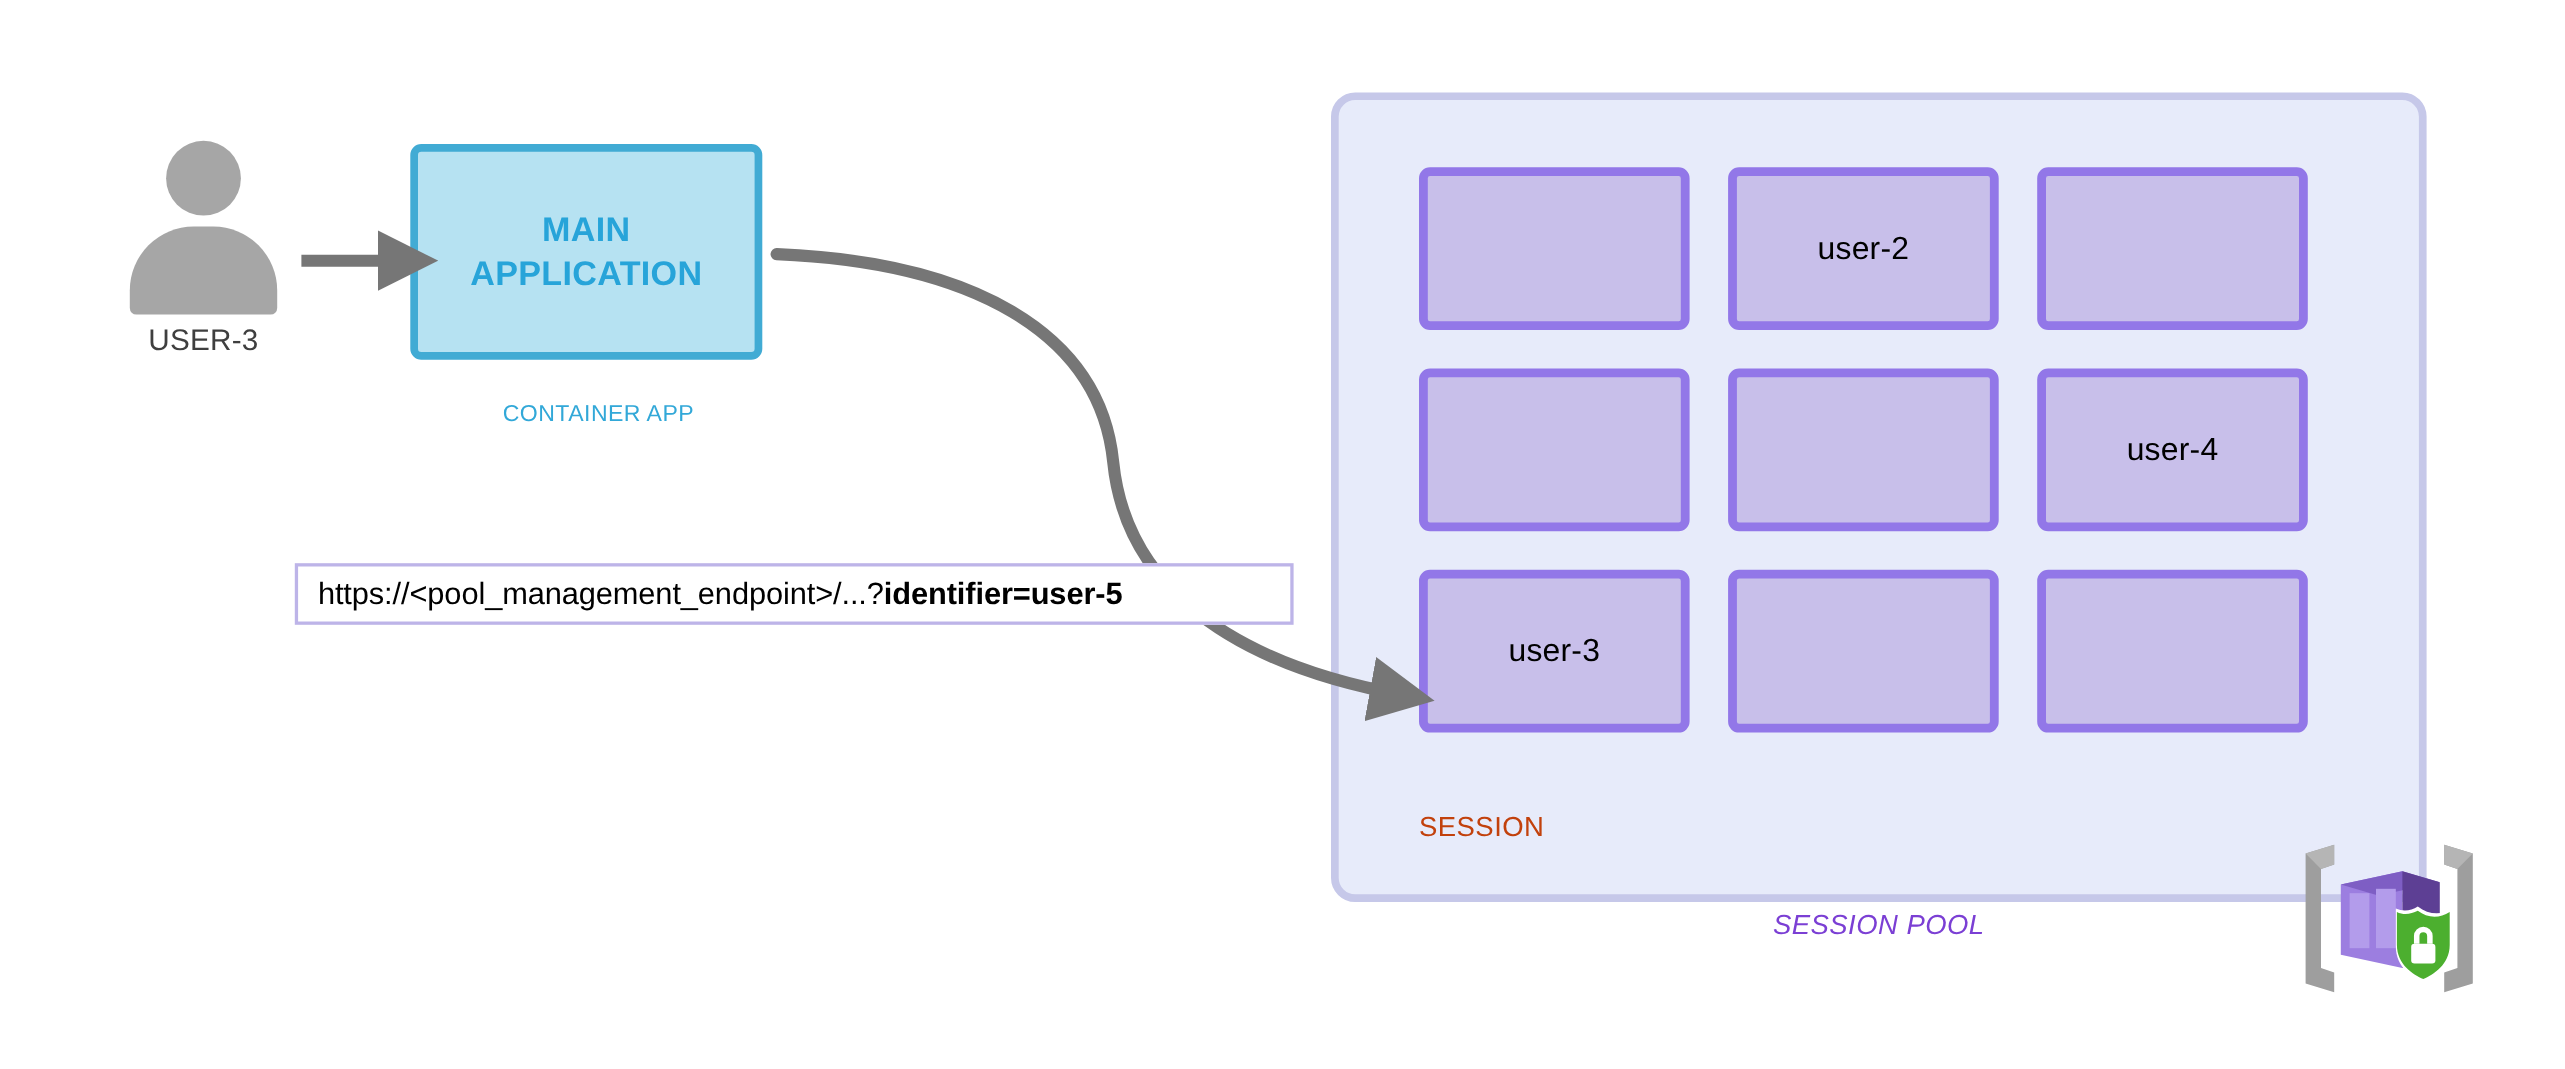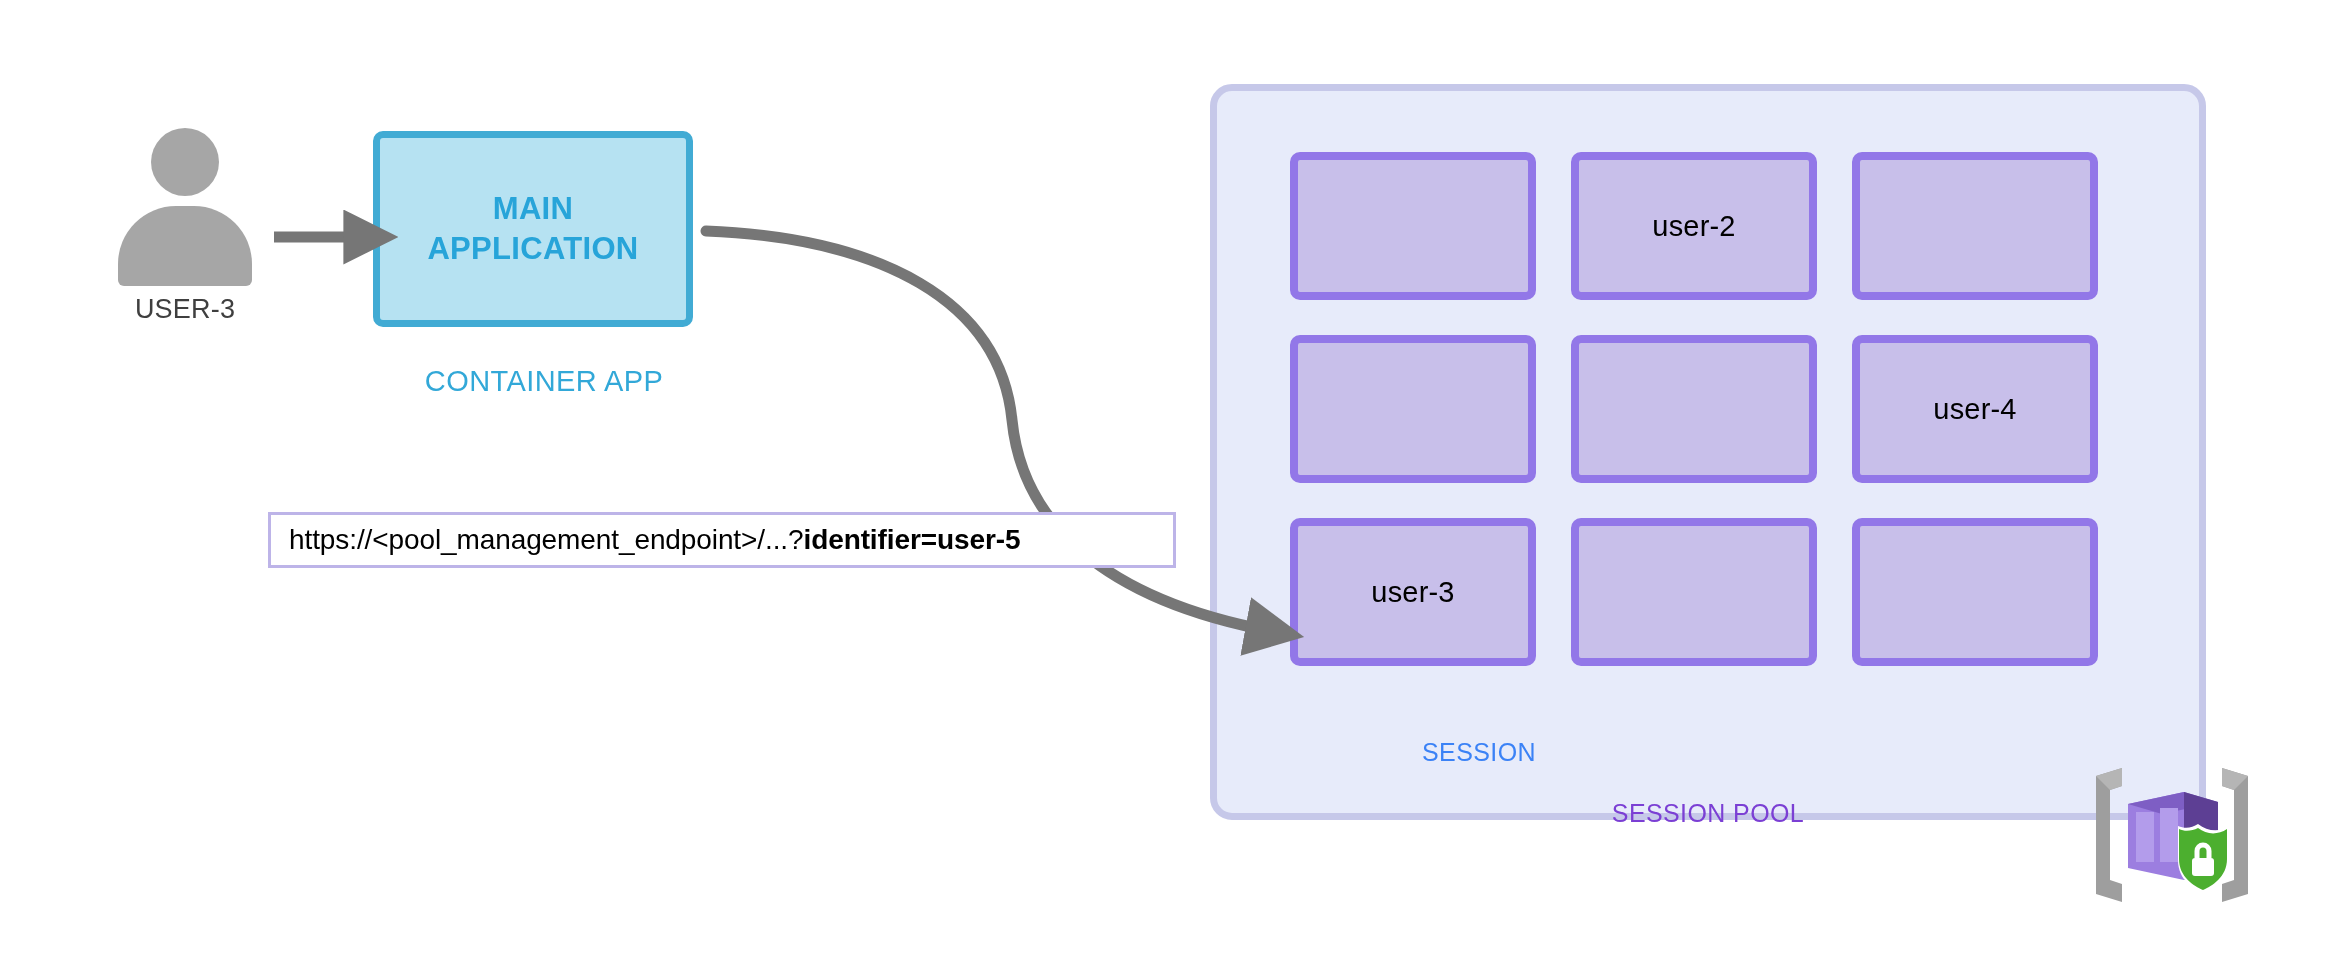--- a/index.html
+++ b/index.html
@@ -84,21 +84,21 @@
     text-align: center;
     line-height: 1.28;
     letter-spacing: .3px;
   }
   #container-app-label {
     position: absolute;
     left: 384px;
     top: 365px;
     width: 320px;
     text-align: center;
-    font-size: 29px;
+    font-size: 21px;
     color: #32a8d8;
     letter-spacing: .4px;
     white-space: nowrap;
   }
 
   
   #url-callout {
     position: absolute;
     left: 268px;
     top: 512px;
@@ -158,38 +158,39 @@
   .session-box .session-label {
     font-size: 29px;
     color: #000000;
     letter-spacing: .2px;
   }
   #session-label-tag {
     position: absolute;
     left: 1290px;
     top: 738px;
     width: 246px;
-    text-align: right;
+    text-align: left;
     font-size: 25px;
-    color: #3b82f6;
+    color: #c2410c;
     letter-spacing: .4px;
     white-space: nowrap;
     z-index: 5;
   }
   #session-pool-label {
     position: absolute;
     left: 1560px;
-    top: 799px;
+    top: 827px;
     width: 296px;
     text-align: center;
     font-size: 25px;
     color: #7b3fd4;
     letter-spacing: .4px;
     white-space: nowrap;
     z-index: 5;
+    font-style: italic;
   }
 
   
   #dynamic-sessions-icon {
     position: absolute;
     left: 2092px;
     top: 762px;
     width: 160px;
     height: 150px;
     z-index: 7;

